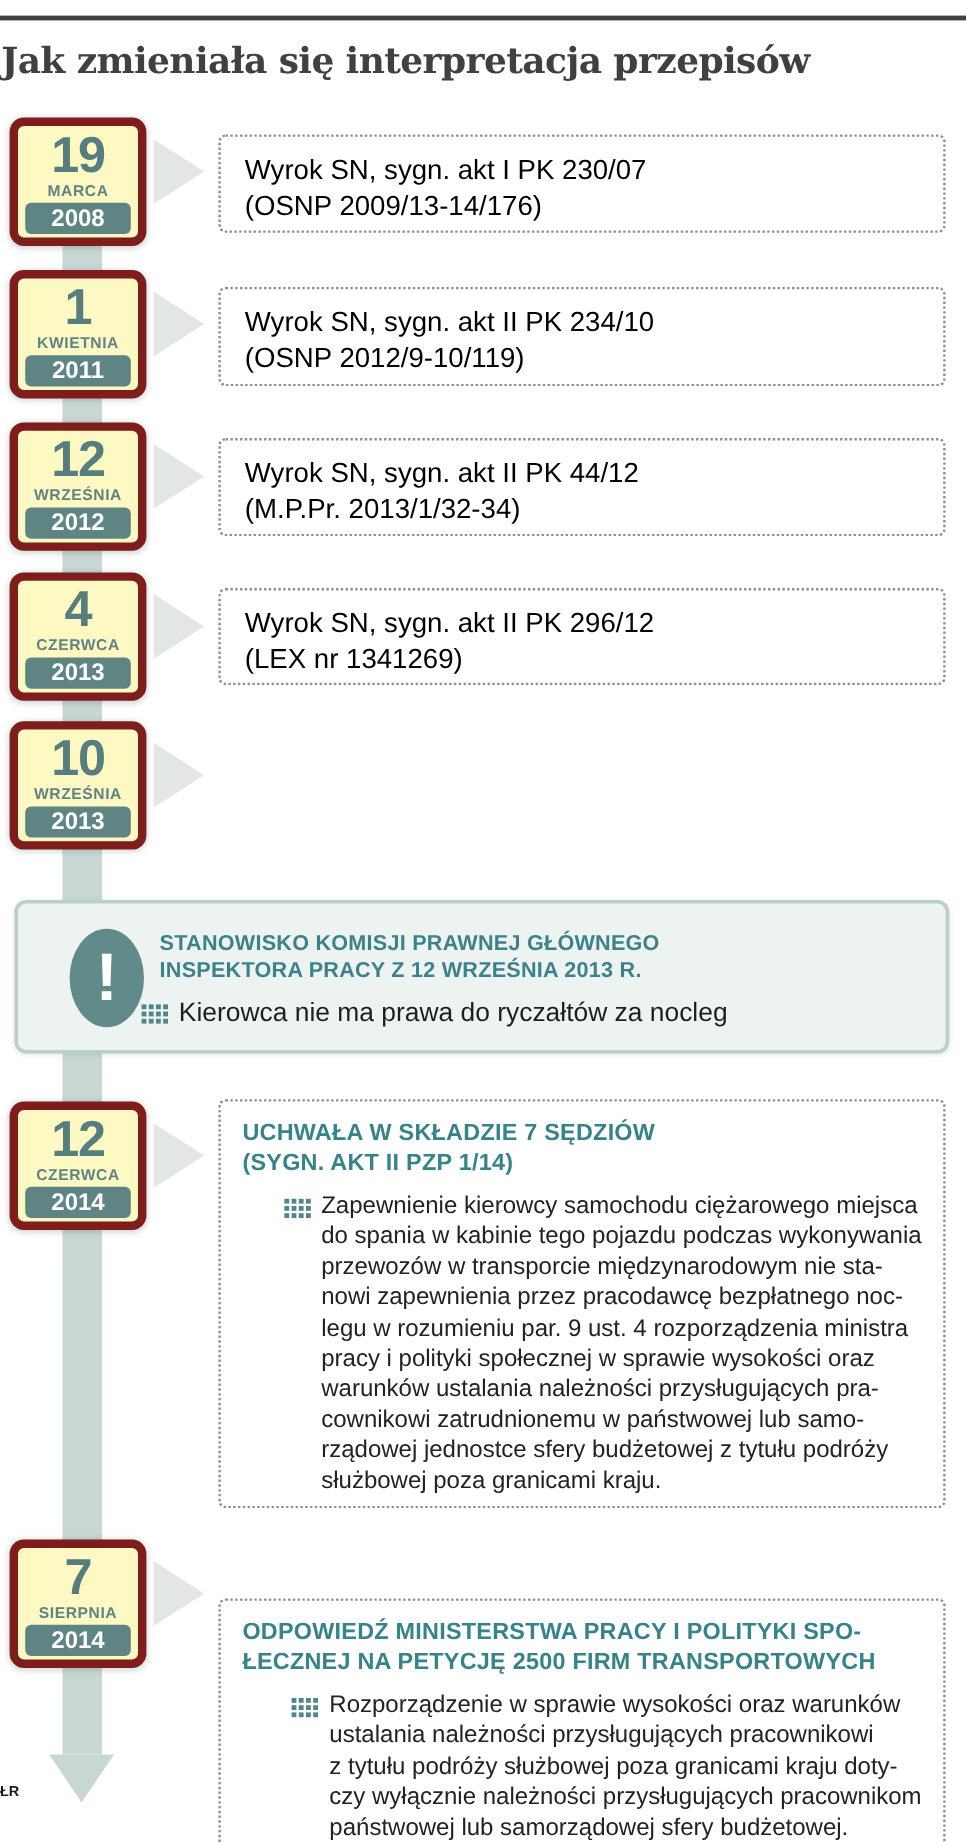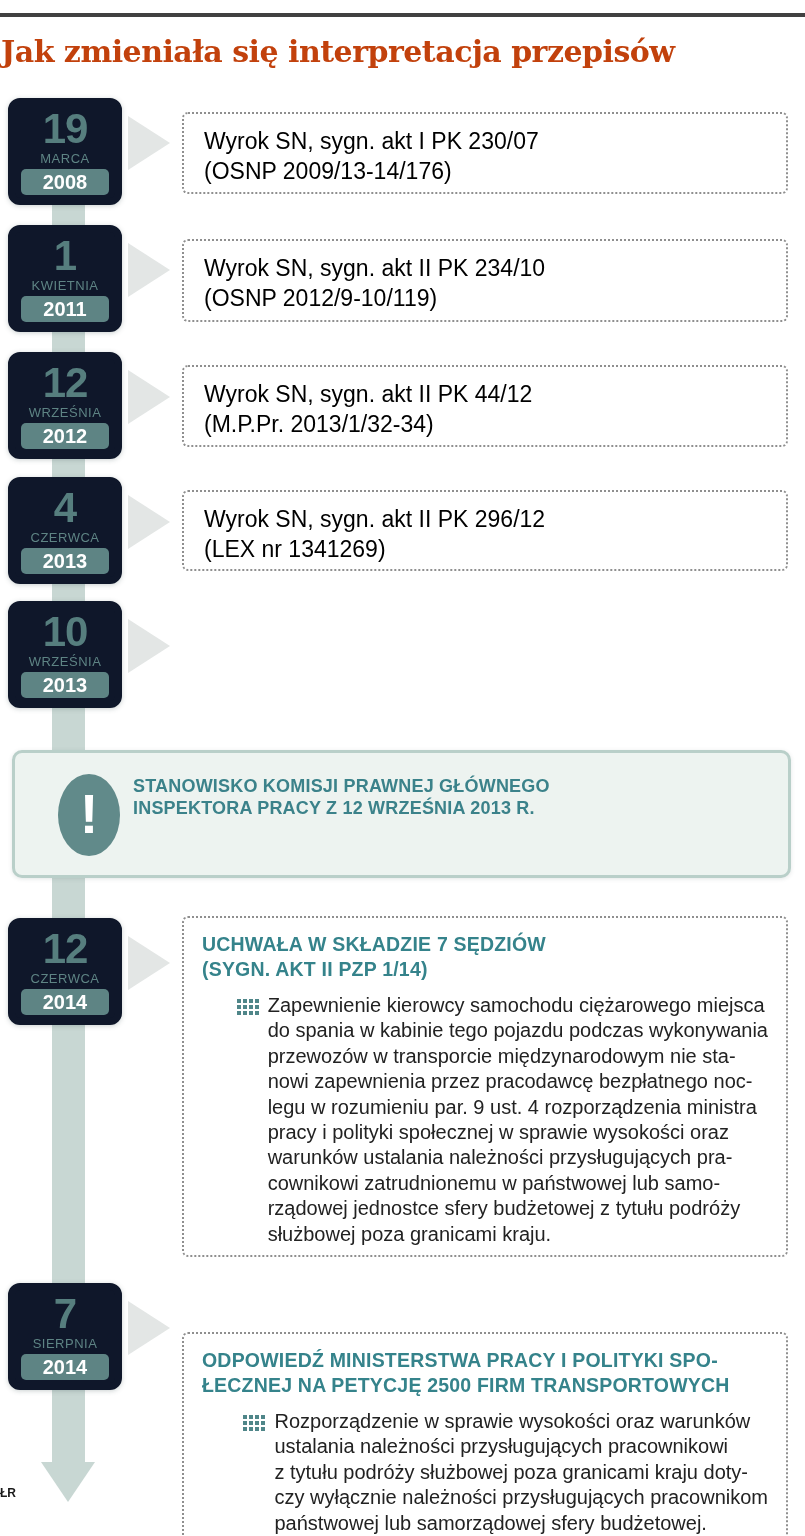--- a/index.html
+++ b/index.html
@@ -4,38 +4,38 @@
 <style>
   html,body{margin:0;padding:0;background:#fff;}
   #canvas{
     position:relative;width:805px;height:1536px;background:#fff;overflow:hidden;
     font-family:"Liberation Sans",sans-serif;
   }
   .top-rule{position:absolute;left:0;top:13px;width:805px;height:4px;background:#414141;}
   .page-title{
     position:absolute;left:1px;top:34px;margin:0;
     font-family:"DejaVu Serif",serif;font-weight:bold;font-size:30px;line-height:36px;
-    color:#c2410c;letter-spacing:-0.5px;text-align:center;
+    color:#404040;letter-spacing:-0.5px;text-align:center;
   }
   
   .connector{position:absolute;left:52px;top:160px;width:33px;height:1302px;background:#c8d7d3;z-index:1;}
   .connector-head{
     position:absolute;left:41px;top:1462px;width:0;height:0;z-index:1;
     border-left:27px solid transparent;border-right:27px solid transparent;
     border-top:40px solid #c8d7d3;
   }
   
   .datebox{
     position:absolute;left:8px;width:114px;height:107px;box-sizing:border-box;
-    border:7px solid #0f172a;border-radius:12px;background:#0f172a;z-index:2;
+    border:7px solid #7f1d1d;border-radius:12px;background:#fef9c3;z-index:2;
     display:flex;flex-direction:column;align-items:center;padding-top:3px;
     box-shadow:0 1px 5px rgba(70,90,90,.28);
   }
   .day{font-weight:bold;font-size:42px;line-height:42px;color:#567e7e;letter-spacing:-1px;}
-  .month{font-weight:normal;font-size:13px;line-height:15px;color:#5e8484;letter-spacing:.5px;margin-top:1px;}
+  .month{font-weight:bold;font-size:13px;line-height:15px;color:#5e8484;letter-spacing:.5px;margin-top:1px;}
   .year{
     margin-top:3px;width:88px;height:26px;background:#5e8484;color:#fff;
     font-weight:bold;font-size:20px;line-height:26px;border-radius:5px;text-align:center;
   }
   
   .tri{
     position:absolute;left:128px;width:0;height:0;z-index:1;
     border-top:27px solid transparent;border-bottom:27px solid transparent;
     border-left:42px solid #e3e6e5;
   }
@@ -135,20 +135,37 @@
     <div class="month">WRZEŚNIA</div>
     <div class="year">2013</div>
   </div>
   <div class="tri" style="top:619px"></div>
 
   <div class="alert">
     <div class="alert-icon">!</div>
     <div class="alert-content">
       <div class="alert-heading">STANOWISKO KOMISJI PRAWNEJ GŁÓWNEGO
 INSPEKTORA PRACY Z 12 WRZEŚNIA 2013 R.</div>
+      <div class="alert-row">
+        <span class="grid-icon">
+            <i></i>
+            <i></i>
+            <i></i>
+            <i></i>
+            <i></i>
+            <i></i>
+            <i></i>
+            <i></i>
+            <i></i>
+            <i></i>
+            <i></i>
+            <i></i>
+          </span>
+        <div class="alert-body">Kierowca nie ma prawa do ryczałtów za nocleg</div>
+      </div>
     </div>
   </div>
 
   <div class="datebox" style="top:918px">
     <div class="day">12</div>
     <div class="month">CZERWCA</div>
     <div class="year">2014</div>
   </div>
   <div class="tri" style="top:936px"></div>
   <div class="note" style="top:916px;height:341px">

